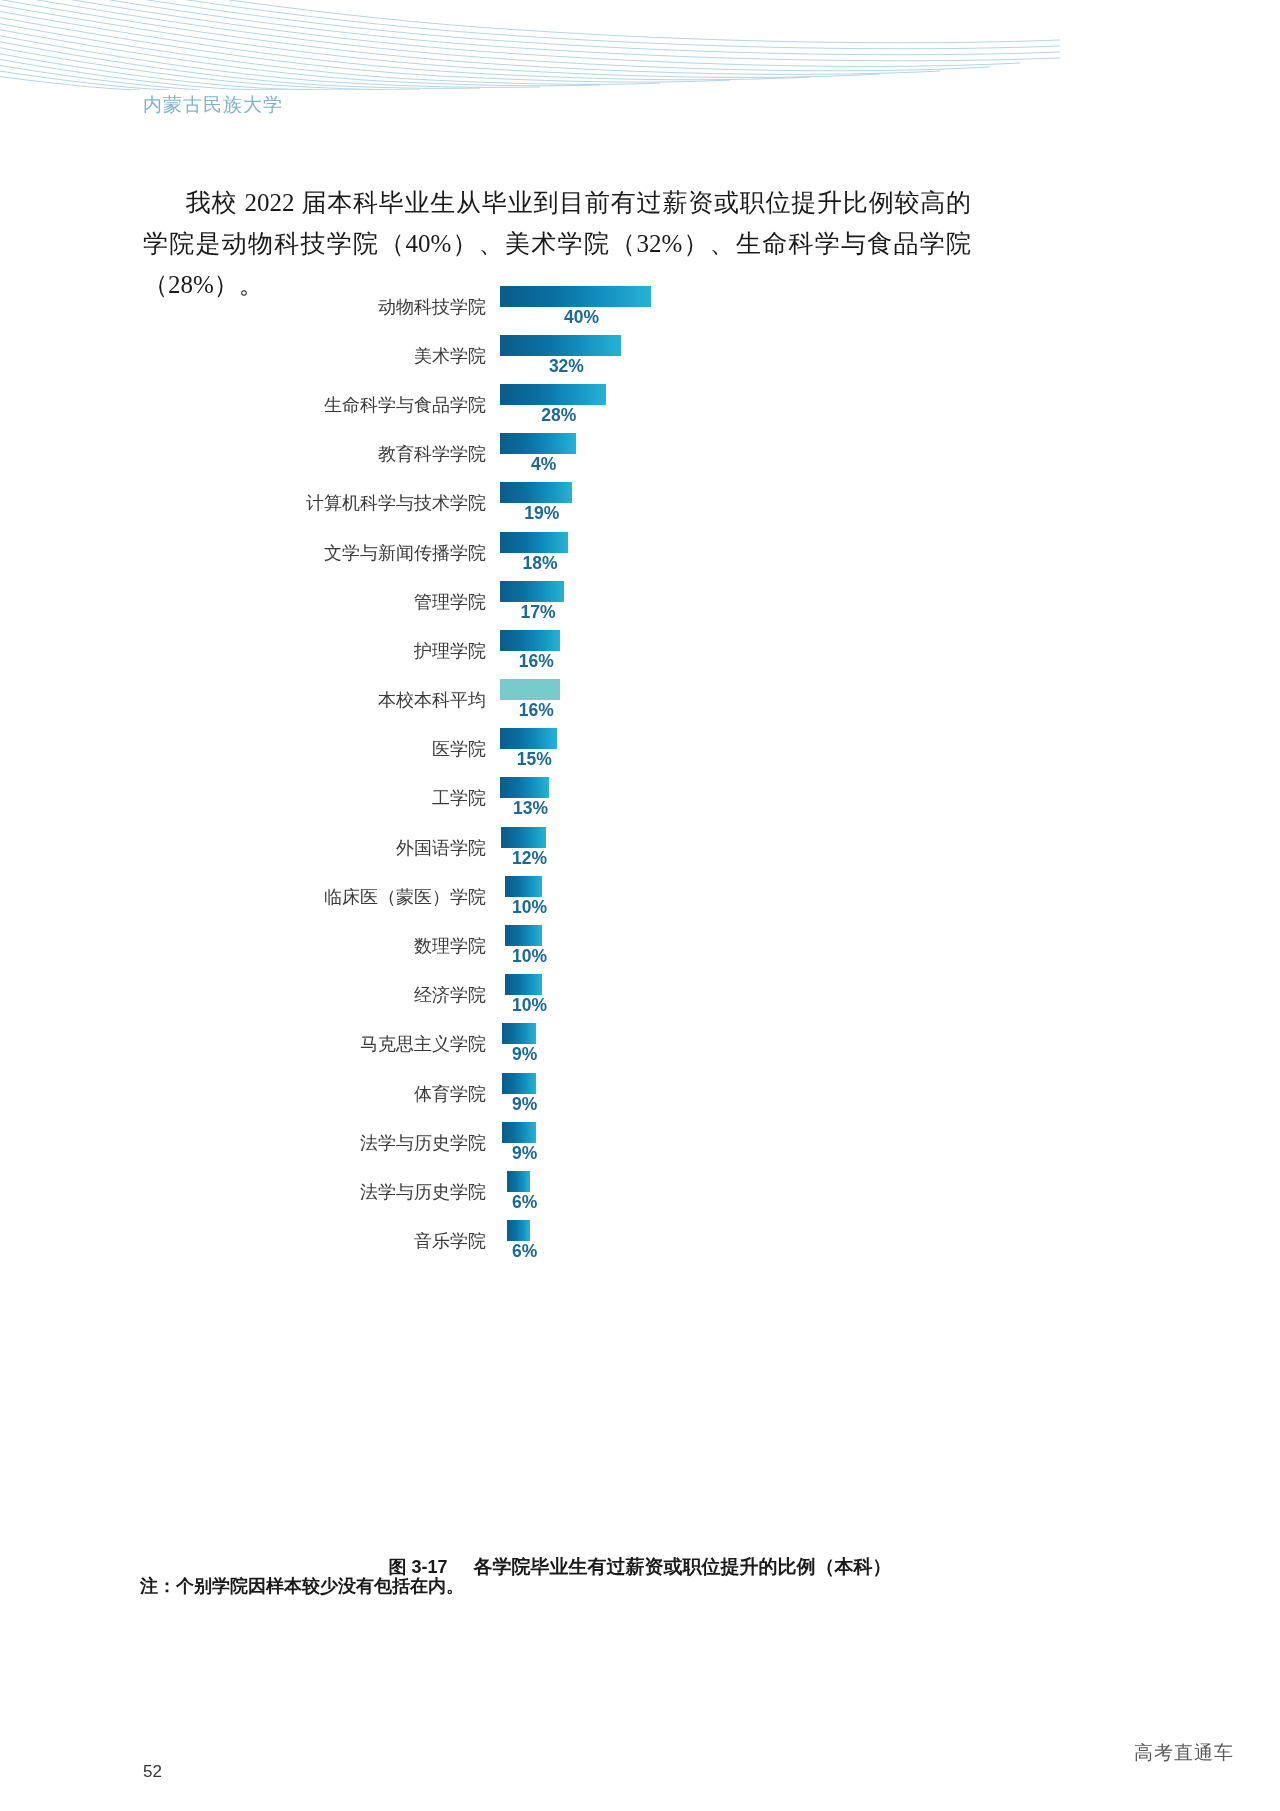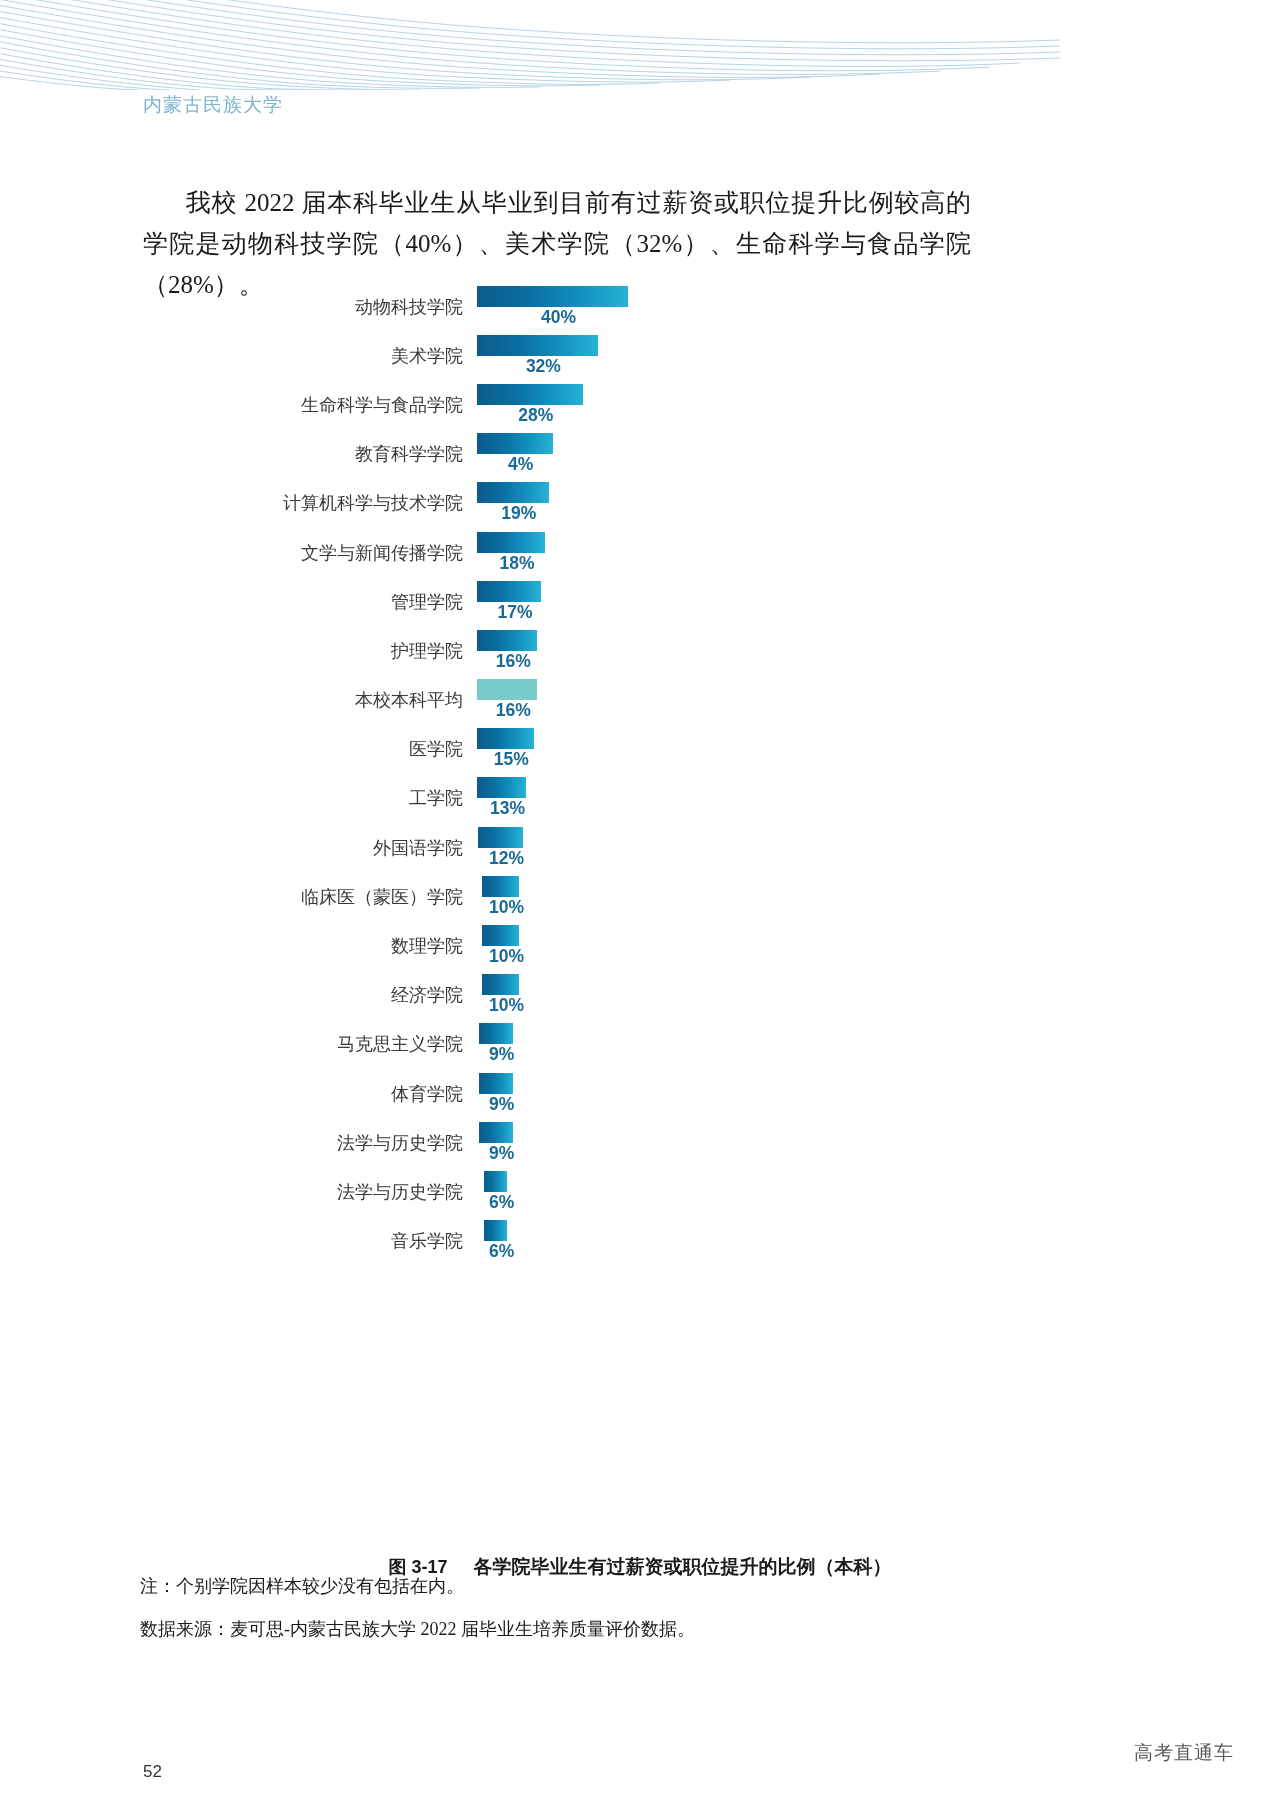--- a/index.html
+++ b/index.html
@@ -42,20 +42,21 @@
   }
   .row{
     display:flex;align-items:center;height:49.2px;
   }
   .row .cat{
     width:463px;text-align:right;
     font-size:18px;color:#3a3a3a;
     font-family:Liberation Mono, monospace;
     white-space:nowrap;
     padding-right:0;
+    padding-left:23px;
   }
   .row .barwrap{
     display:flex;align-items:center;margin-left:14px;flex-direction:column;
   }
   .bar{
     height:21px;
     background:linear-gradient(90deg,#0b5c8a 0%,#0a6fa0 35%,#118dbd 65%,#27b3d4 100%);
   }
   .bar.avg{
     background:#78cbcb;
@@ -73,21 +74,21 @@
     font-size:19px;font-weight:bold;color:#1a1a1a;
     font-family:"Liberation Serif","DejaVu Serif",serif;
     margin-top:24px;
   }
   .caption .figno{font-family:"Liberation Sans","DejaVu Sans",sans-serif;font-size:18px;}
   .caption .gap{display:inline-block;width:26px;}
   .note{
     position:absolute;left:140px;font-size:18px;color:#1a1a1a;
     font-family:"Liberation Serif","DejaVu Serif",serif;
   }
-  .note1{top:1574px;}
+  .note1{top:1574px;font-weight:bold;}
   .note2{top:1617px;}
 
   
   .pageno{
     position:absolute;left:143px;top:1535px;
     font-size:17px;color:#333;
     font-family:"Liberation Sans","DejaVu Sans",sans-serif;
   }
   .pageno-pos{top:1762px;}
 
@@ -274,19 +275,18 @@
         <div class="barwrap">
           <div class="bar" style="width: 22.65px;"></div>
           <div class="val">6%</div>
         </div>
       </div>
     </div>
 
   <div class="caption"><span class="figno">图 3-17</span><span class="gap"></span><span>各学院毕业生有过薪资或职位提升的比例（本科）</span></div>
 
   <div class="note note1">注：个别学院因样本较少没有包括在内。</div>
-  <div class="note note2">数据来源：麦可思-内蒙古民族大学 2022 届毕业生培养质量评价数据。</div>
 
   <div class="pageno pageno-pos">52</div>
 
   <div class="watermark">高考直通车</div>
 
 </div>
 
 </body></html>

